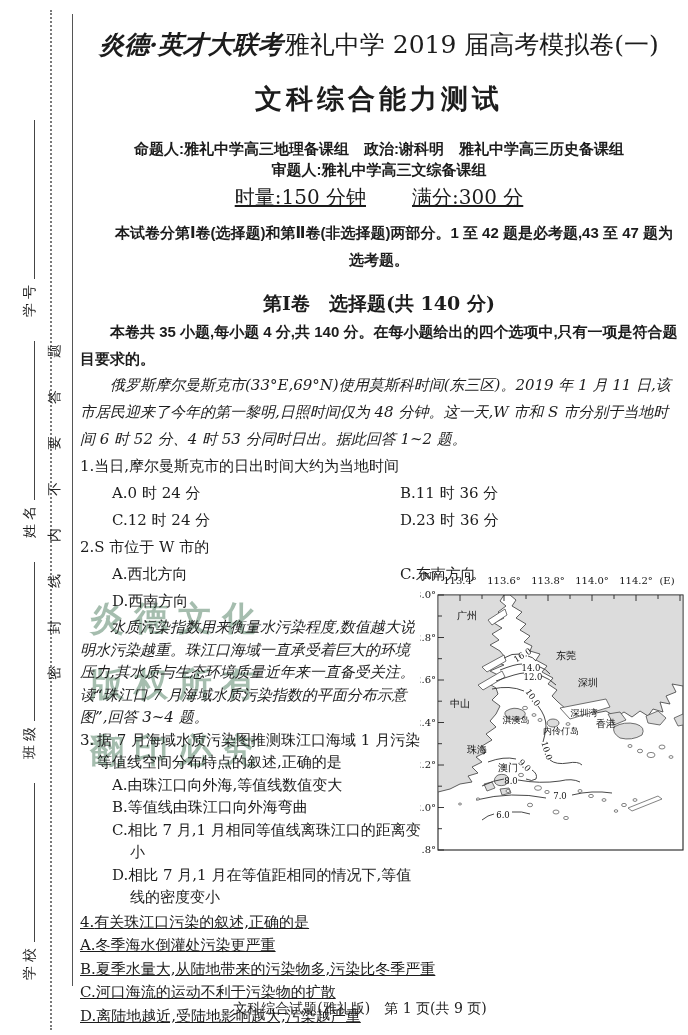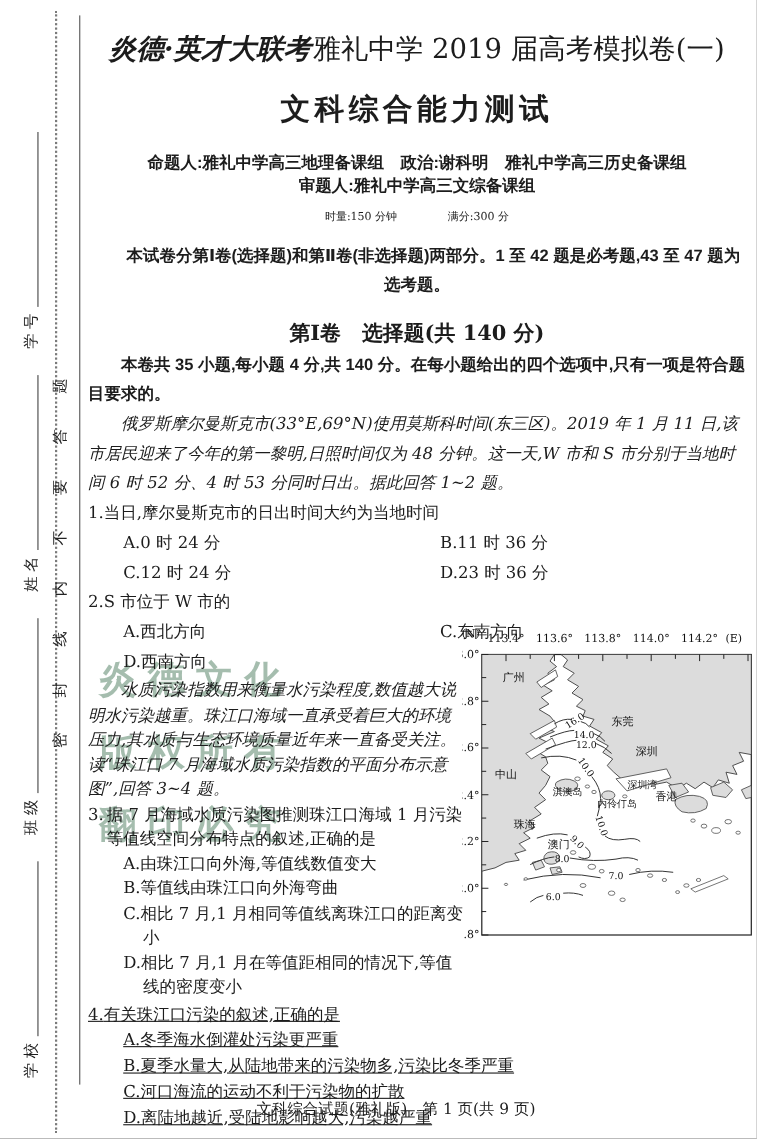--- a/index.html
+++ b/index.html
@@ -33,40 +33,40 @@
   .content{position:absolute;left:80px;top:20px;width:598px;z-index:1;}
   .kicker{margin-top:8px;font-size:25px;line-height:34px;text-align:center;white-space:nowrap;font-weight:bold;}
   .brush{font-style:italic;margin-right:2px;}
   .kicker .rest{font-weight:normal;}
   .subject{margin:20px 0 0;font-size:27px;line-height:34px;text-align:center;font-weight:bold;
            font-family:"Liberation Sans","DejaVu Sans",sans-serif;letter-spacing:4px;}
   .setters{margin-top:22px;font-size:15px;line-height:21px;text-align:center;font-weight:bold;
            font-family:"Liberation Sans","DejaVu Sans",sans-serif;}
   .reviewer{font-size:15px;line-height:21px;text-align:center;font-weight:bold;
             font-family:"Liberation Sans","DejaVu Sans",sans-serif;}
-  .timeline{margin-top:6px;font-size:10px;line-height:23px;text-align:center;}
+  .timeline{margin-top:6px;font-size:20px;line-height:23px;text-align:center;text-decoration:underline;}
   .timeline .gap{margin-left:46px;}
   .notice{margin:10px 0 0;font-size:15px;line-height:27px;text-indent:2em;font-weight:bold;
           font-family:"Liberation Sans","DejaVu Sans",sans-serif;text-align:center;}
   .part-title{margin-top:16px;font-size:19px;line-height:29px;text-align:center;font-weight:bold;}
   .instruction{margin:0;font-size:15px;line-height:27px;text-indent:2em;font-weight:bold;
                font-family:"Liberation Sans","DejaVu Sans",sans-serif;}
   .passage{margin:0;font-size:15px;text-indent:2em;font-style:italic;}
   .lh-lg{line-height:27px;}
   .lh-sm{line-height:22.5px;}
   .stem{margin:0;font-size:15px;line-height:27px;}
   .opts2{display:grid;grid-template-columns:288px auto;padding-left:32px;font-size:15px;line-height:27px;}
   .twocol{width:344px;min-height:258px;margin-top:1px;}
   .twocol .stem{line-height:22.5px;}
   .hang{position:relative;padding-left:17px;}
   .qnum-abs{position:absolute;left:0;top:0;}
   .opt{margin-left:32px;padding-left:18px;text-indent:-18px;font-size:15px;line-height:22.5px;}
   .q4block{margin-top:2px;text-decoration:underline;}
   .q4block .stem{line-height:23.5px;}
-  .opt4{margin-left:32px;font-size:15px;line-height:23.5px;}
+  .opt4{font-size:15px;line-height:23.5px;}
   
   .mapfig{position:absolute;left:420px;top:568px;width:268px;height:294px;z-index:1;}
   .mapfig svg{display:block;}
   .axlab{font-size:10px;fill:#111;}
   .plab{font-size:10px;fill:#111;}
   .plab-sm{font-size:9px;fill:#111;}
   .clab{font-size:8.5px;fill:#111;}
   
   .footer{position:absolute;left:80px;top:1000px;width:560px;text-align:center;font-size:14px;z-index:1;}
 </style>

